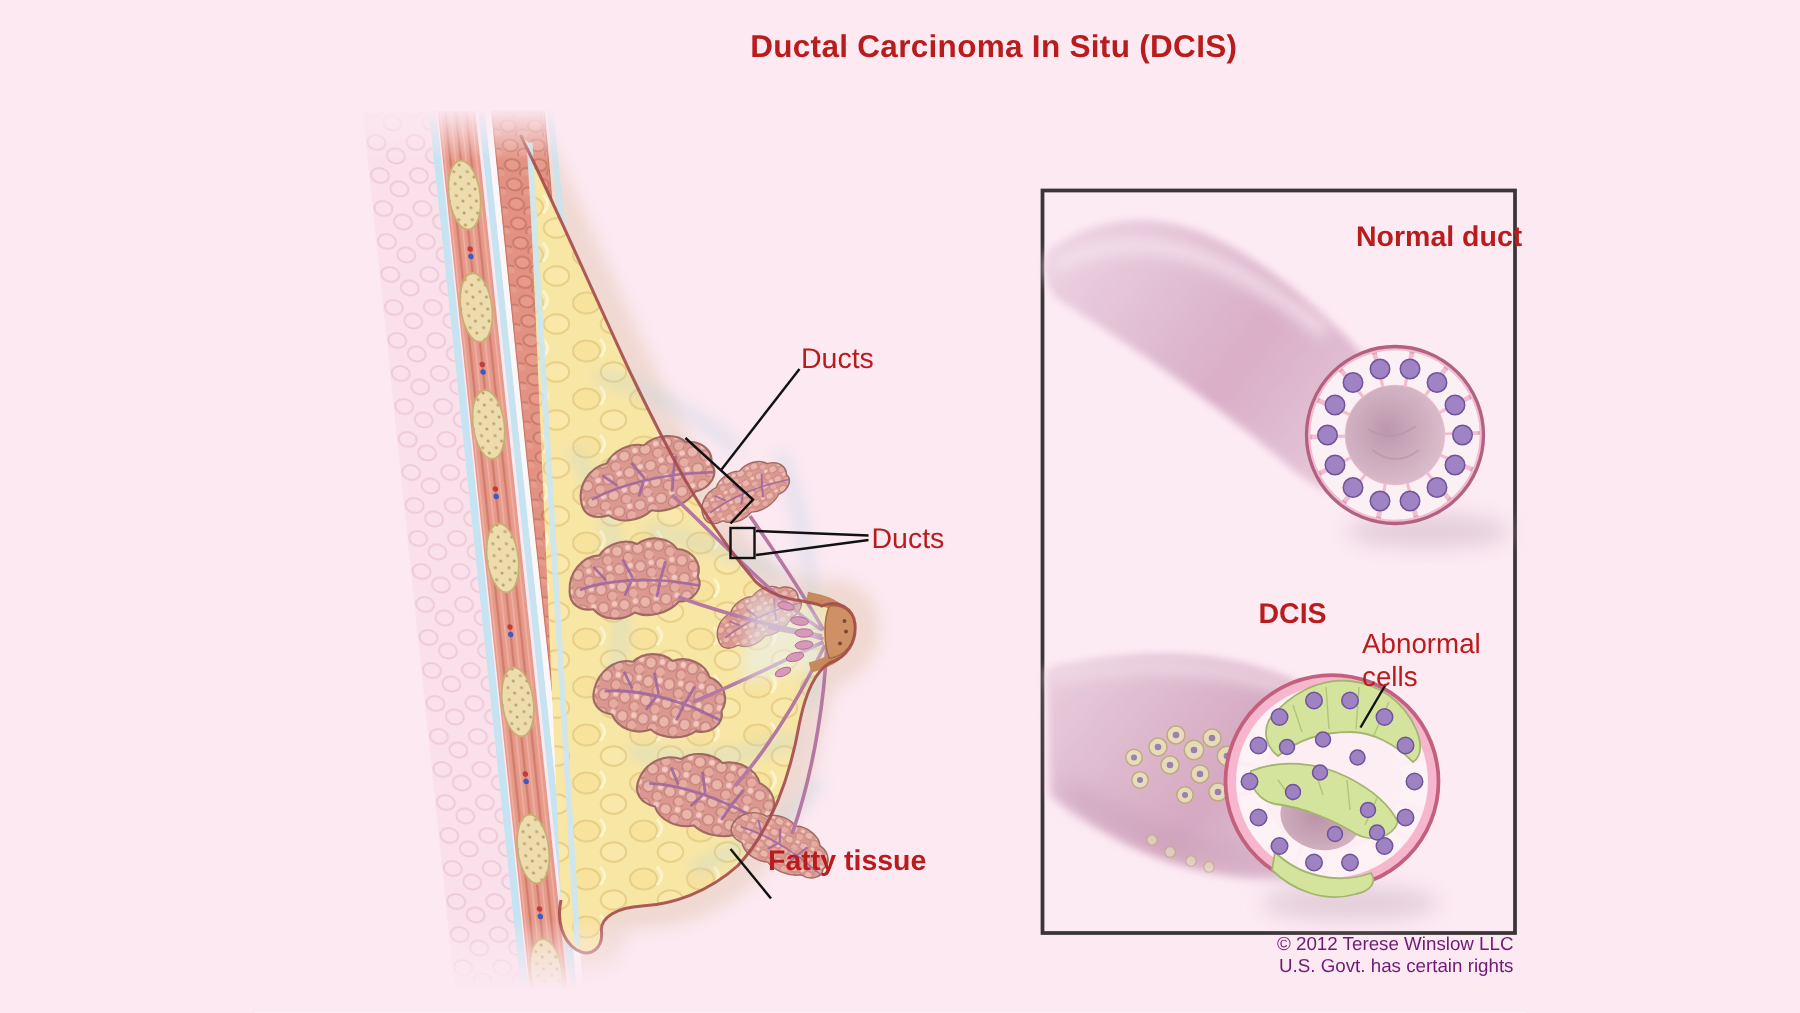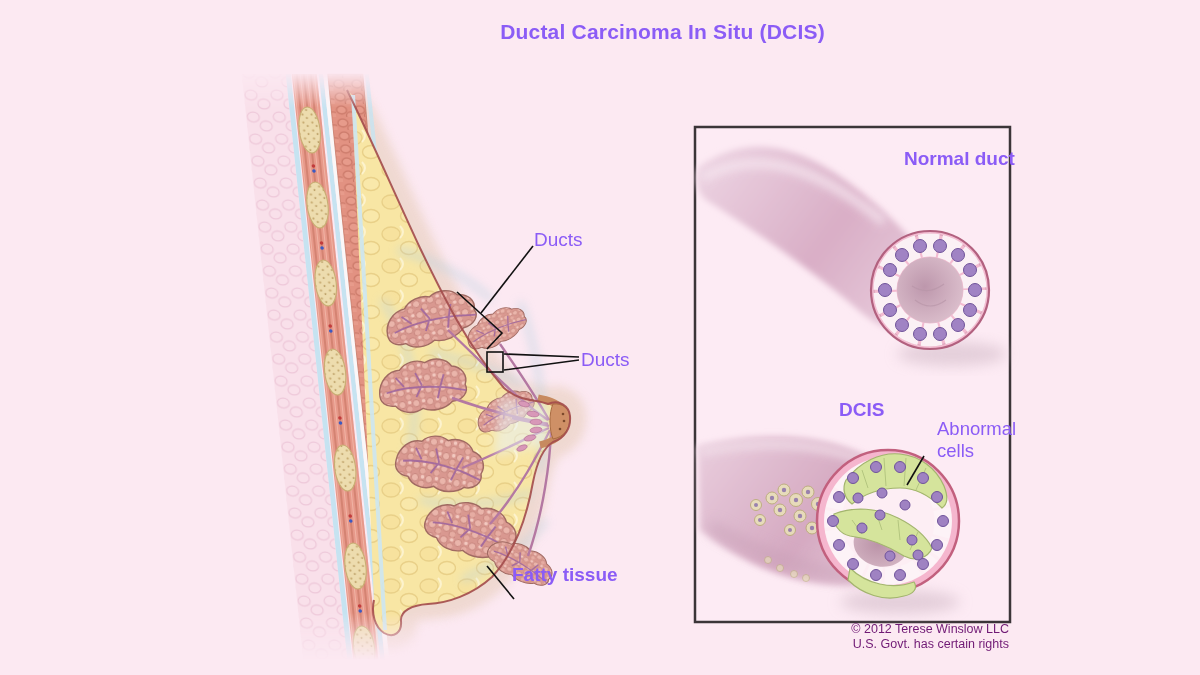--- a/index.html
+++ b/index.html
@@ -1,27 +1,27 @@
 <!DOCTYPE html>
 <html><head>
 <meta charset="utf-8">
 <style>
   html,body{margin:0;padding:0;}
   .stage{position:relative;width:1200px;height:675px;background:#fce9f2;overflow:hidden;
          font-family:"Liberation Sans","DejaVu Sans",sans-serif;}
   .stage svg{position:absolute;left:0;top:0;}
-  .txt{position:absolute;color:#8b5cf6;}
+  .txt{position:absolute;color:#b91c1c;}
   .title{left:400px;top:20px;width:525px;text-align:center;font-size:21px;font-weight:bold;letter-spacing:.2px;}
   .lbl{font-size:19px;}
   .lbl-lobe{left:534px;top:229px;}
   .lbl-ducts{left:581px;top:349px;}
   .lbl-fatty{left:512px;top:564px;font-weight:bold;}
   .lbl-normal{left:864px;top:148px;font-weight:bold;margin-left:40px;}
   .lbl-dcis{left:839px;top:399px;font-weight:bold;}
-  .lbl-abn{left:908px;top:418px;width:96px;line-height:22px;font-size:18.5px;margin-left:29px;}
+  .lbl-abn{left:908px;top:418px;width:96px;line-height:22px;font-size:18.5px;}
   .credit{right:191px;top:622px;text-align:right;font-size:12.5px;line-height:15px;color:#701a75;}
 </style>
 </head>
 <body>
 
 <div class="stage">
 
 <svg width="1200" height="675" viewBox="0 0 1200 675">
   <defs>
     <filter id="b3" x="-30%" y="-30%" width="160%" height="160%">

